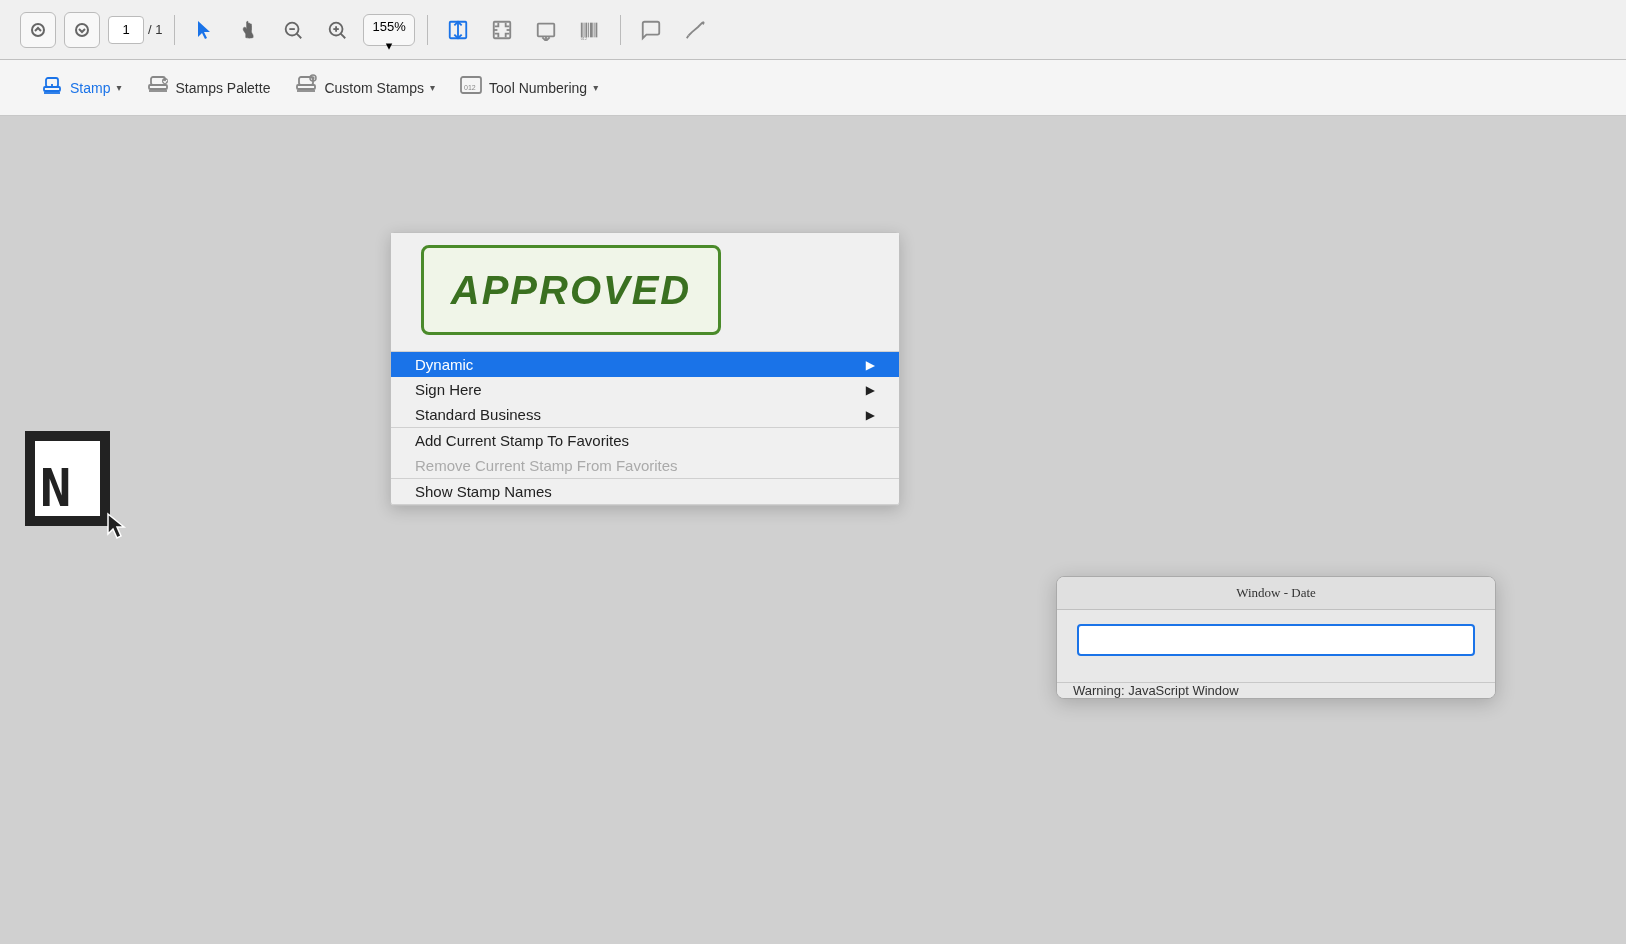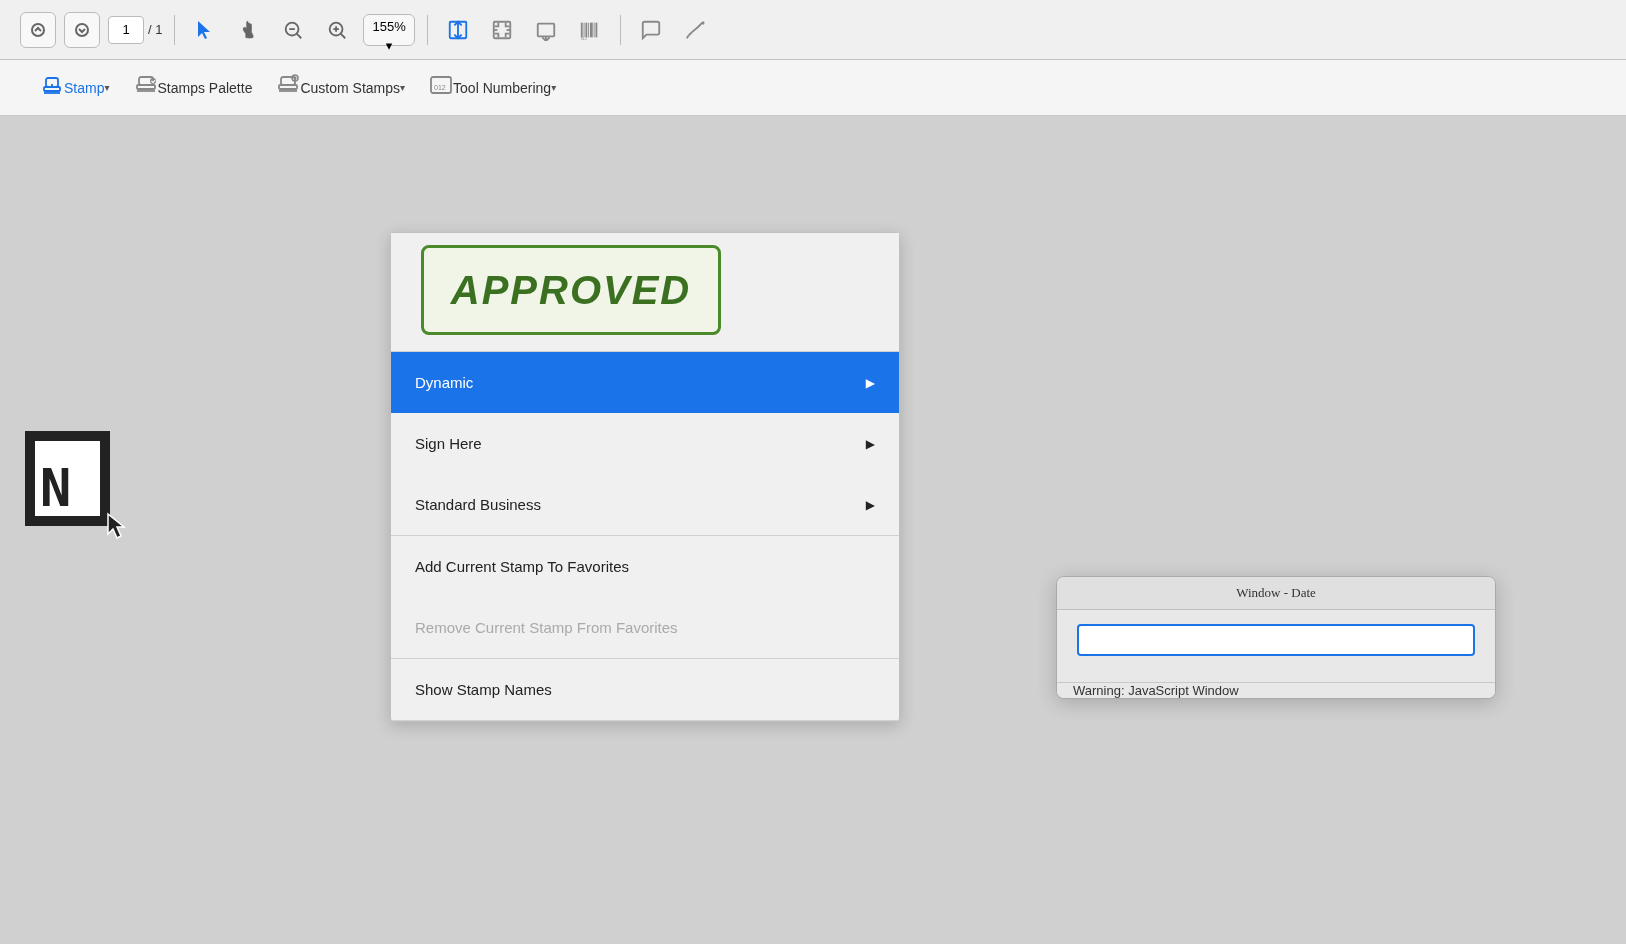--- a/index.html
+++ b/index.html
@@ -87,21 +87,21 @@
       align-items: center;
       background: #f5f5f5;
       border-bottom: 1px solid #c8c8c8;
       height: 56px;
       padding: 0 30px;
       gap: 4px;
     }
     .toolbar2-btn {
       display: flex;
       align-items: center;
-      gap: 0;
+      gap: 6px;
       padding: 6px 10px;
       border-radius: 4px;
       cursor: pointer;
       font-size: 14px;
       color: #333;
       height: 38px;
     }
     .toolbar2-btn.active {
       color: #1a73e8;
     }
@@ -161,21 +161,21 @@
     
     .stamp-menu-separator {
       height: 1px;
       background: #d0d0d0;
       margin: 0;
     }
     .stamp-menu-item {
       display: flex;
       align-items: center;
       justify-content: space-between;
-      padding: 22px 24px;
+      padding: 4px 24px;
       font-size: 15px;
       color: #222;
       cursor: pointer;
       background: transparent;
     }
     .stamp-menu-item.active {
       background: #1a73e8;
       color: white;
     }
     .stamp-menu-item.disabled {

